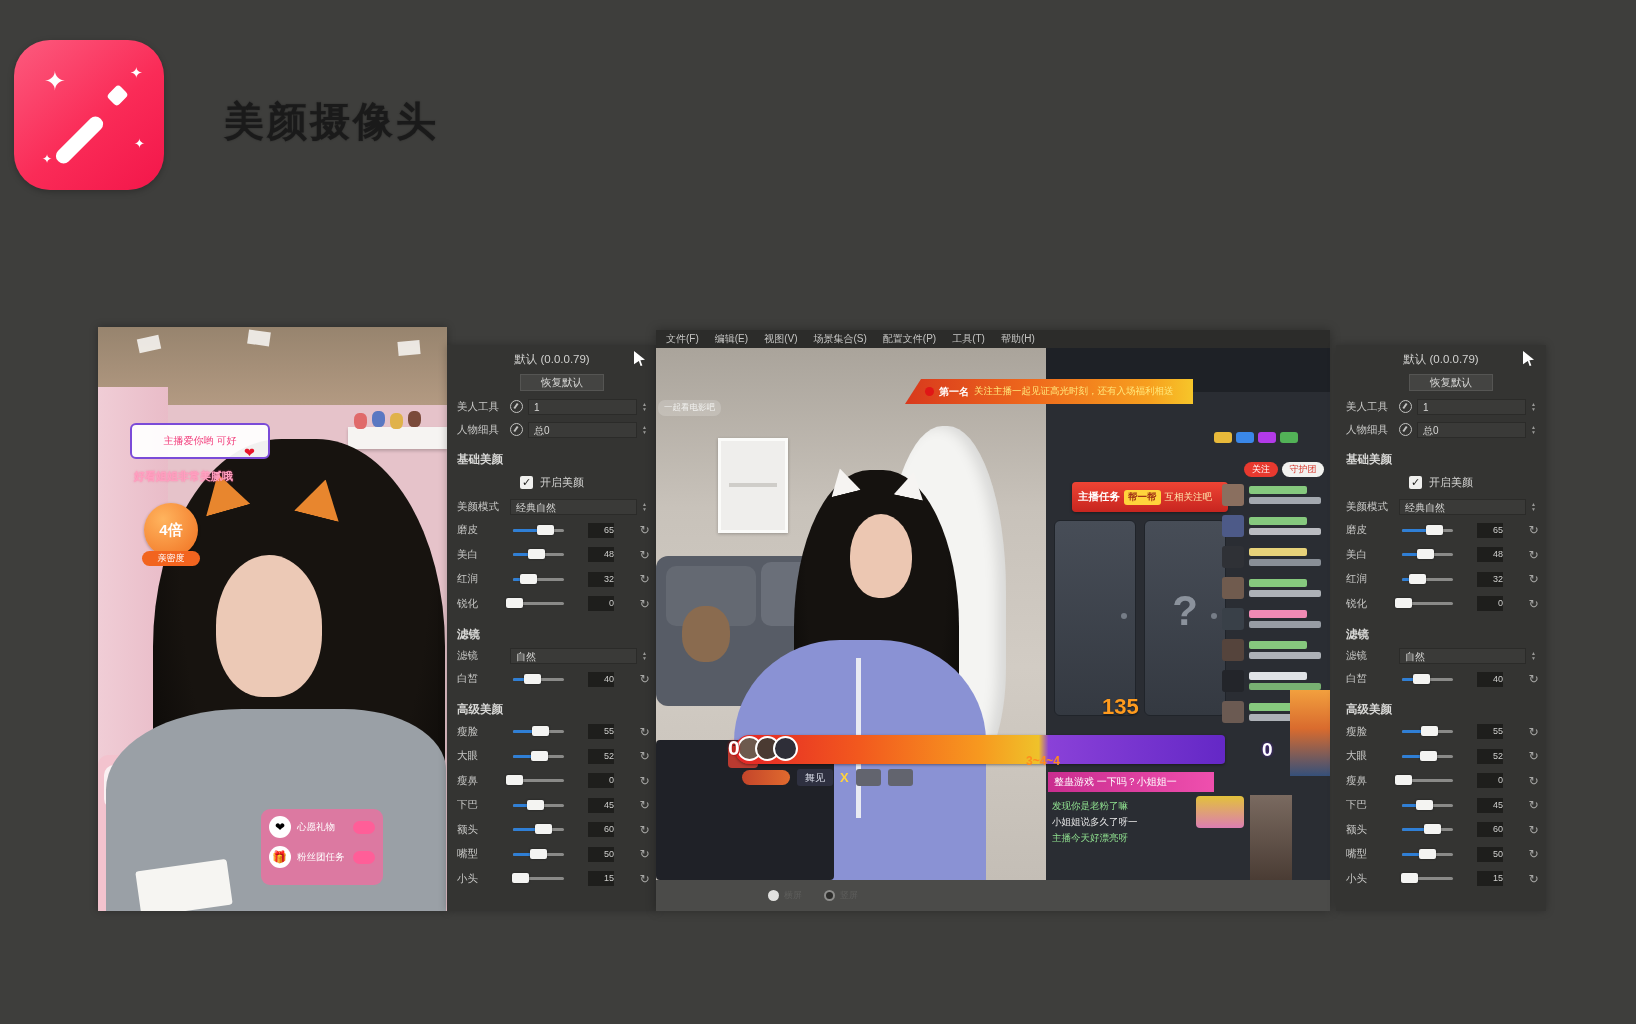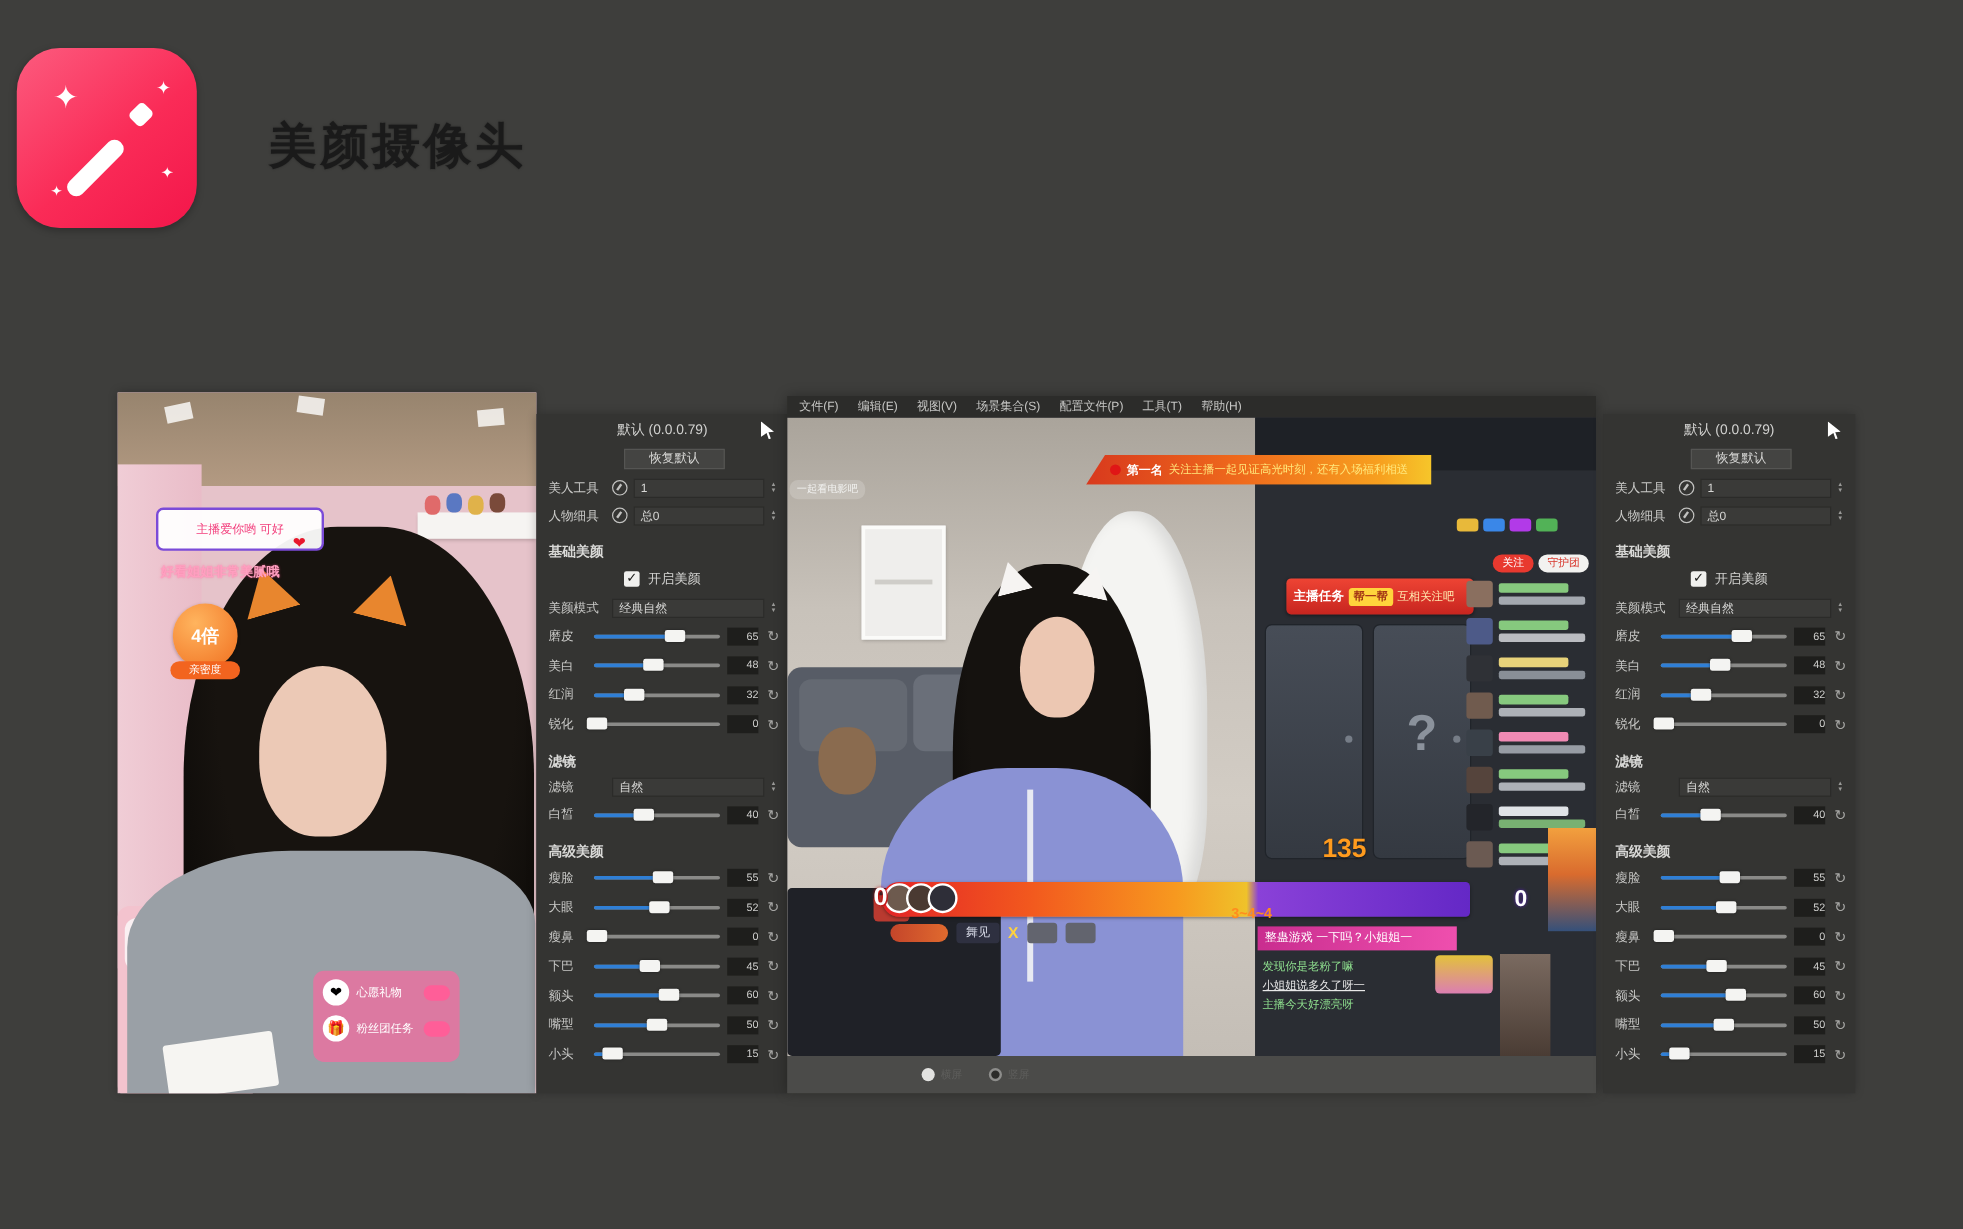--- a/index.html
+++ b/index.html
@@ -31,21 +31,21 @@
   .p-field{display:flex;align-items:center;height:23px;padding:0 6px 0 10px;gap:5px}
   .p-label{width:48px;color:#c9c9c7;font-size:10.5px;white-space:nowrap}
   .p-compass{width:13px;height:13px;border:1.5px solid #c2c2c0;border-radius:50%;position:relative;flex:none}
   .p-compass::after{content:"";position:absolute;left:4px;top:2px;width:2px;height:6px;background:#c2c2c0;transform:rotate(35deg)}
   .p-input{flex:1;height:16px;background:#3a3a38;border:1px solid #2b2b29;color:#d8d8d6;font-size:10px;padding:1px 5px;line-height:13px;overflow:hidden}
   .p-step{display:flex;flex-direction:column;width:9px;flex:none;color:#9a9a98;font-size:5px;line-height:5px;cursor:pointer}
   .p-section{height:20px;margin-top:8px;padding:0 10px;display:flex;align-items:center;font-weight:bold;color:#d8d8d6;font-size:11.5px}
   .p-check{height:26px;display:flex;align-items:center;justify-content:center;gap:7px}
   .p-checkbox{width:13px;height:13px;background:#f0f0ee;color:#1c1c1a;font-size:11px;line-height:13px;text-align:center;border-radius:2px;cursor:pointer}
   .p-chklabel{color:#d2d2d0;font-size:11px}
-  .p-slider{display:flex;align-items:center;height:24.5px;padding:0 6px 0 10px;gap:6px}
+  .p-slider{display:flex;align-items:center;height:24.5px;padding:0 6px 0 10px;gap:24px}
   .p-slabel{width:32px;color:#c9c9c7;font-size:10.5px;white-space:nowrap}
   .p-track{flex:1;height:3px;background:#8a8a88;border-radius:2px;position:relative;cursor:pointer}
   .p-fill{position:absolute;left:0;top:0;height:100%;background:#2f7fd6;border-radius:2px}
   .p-thumb{position:absolute;top:-4px;width:17px;height:10px;background:#f4f4f2;border-radius:2px;margin-left:-9px;box-shadow:0 0 2px rgba(0,0,0,.5)}
   .p-value{width:26px;height:15px;background:#1e1e1c;color:#cfcfcd;font-size:9px;text-align:right;line-height:15px;flex:none}
   .p-reset{width:13px;color:#a8a8a6;font-size:12px;flex:none;cursor:pointer;text-align:center}
 
   
   .window{position:absolute;left:656px;top:330px;width:674px;height:581px;background:#3a3a38;box-shadow:0 0 10px rgba(0,0,0,.3)}
   .menubar{height:18px;background:#2c2c2a;display:flex;align-items:center;gap:16px;padding:0 10px;font-size:10px;color:#c6c6c4}
@@ -481,21 +481,21 @@
               <div class="chat-b2" style="background: rgb(196, 201, 207);"></div>
             </div>
           </div>
         </div>
       <div class="city"></div>
       <div class="portrait"></div>
       <div class="pink-band">整蛊游戏 一下吗？小姐姐一</div>
       <div class="sticker"></div>
       <div class="comp-lines" id="comp-lines">
           <div class="comp-line" style="color: rgb(143, 224, 143);">发现你是老粉了嘛</div>
-          <div class="comp-line" style="color: rgb(232, 232, 232); text-decoration: underline;">小姐姐说多久了呀一</div>
+          <div class="comp-line" style="color: rgb(232, 232, 232);">小姐姐说多久了呀一</div>
           <div class="comp-line" style="color: rgb(143, 224, 143);">主播今天好漂亮呀</div>
         </div>
     </div>
 
     <div class="banner">
       <span class="banner-dot"></span>
       <span class="banner-badge">第一名</span>
       <span class="banner-text">关注主播一起见证高光时刻，还有入场福利相送</span>
     </div>
     <div class="pk-bar">

